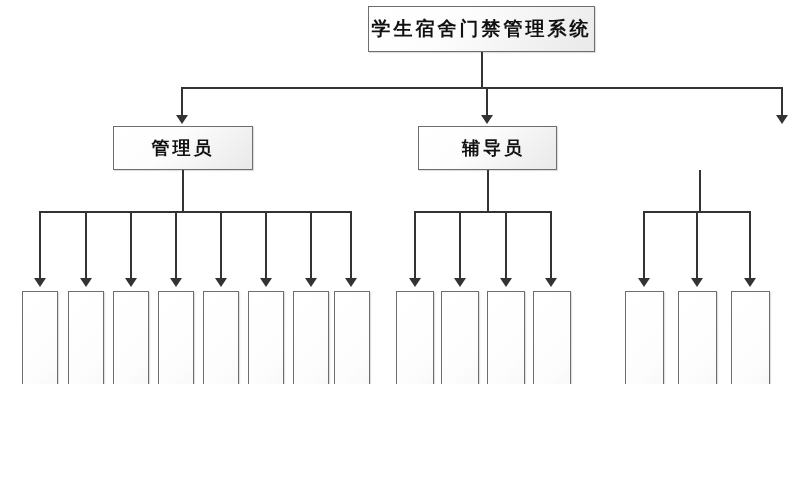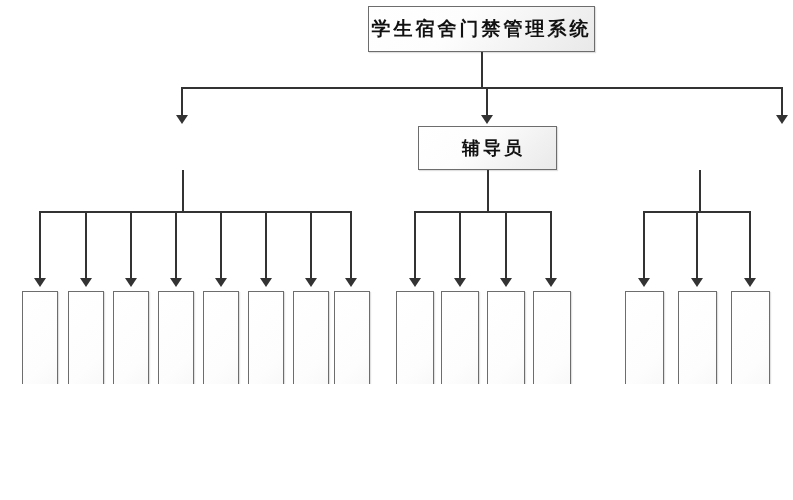--- a/index.html
+++ b/index.html
@@ -83,20 +83,23 @@
 
   <div class="conn vline" style="left:181px; top:87px; width:2px; height:30px;"></div>
   <div class="arrow" style="left:176px; top:115px;"></div>
 
   <div class="conn vline" style="left:486px; top:87px; width:2px; height:30px;"></div>
   <div class="arrow" style="left:481px; top:115px;"></div>
 
   <div class="conn vline" style="left:781px; top:87px; width:2px; height:30px;"></div>
   <div class="arrow" style="left:776px; top:115px;"></div>
 
+  <div class="node lvl2" style="left:113px; top:126px; width:140px; height:44px;">
+    <span>管理员</span>
+  </div>
 
   <div class="node lvl2" style="left:418px; top:126px; width:139px; height:44px;padding-left:12px;">
     <span>辅导员</span>
   </div>
 
 
   <div class="conn vline" style="left:182px; top:170px; width:2px; height:42px;"></div>
   <div class="conn hline" style="left:39px; top:211px; width:313px; height:2px;"></div>
 
   <div class="conn vline" style="left:39px; top:211px; width:2px; height:69px;"></div>

